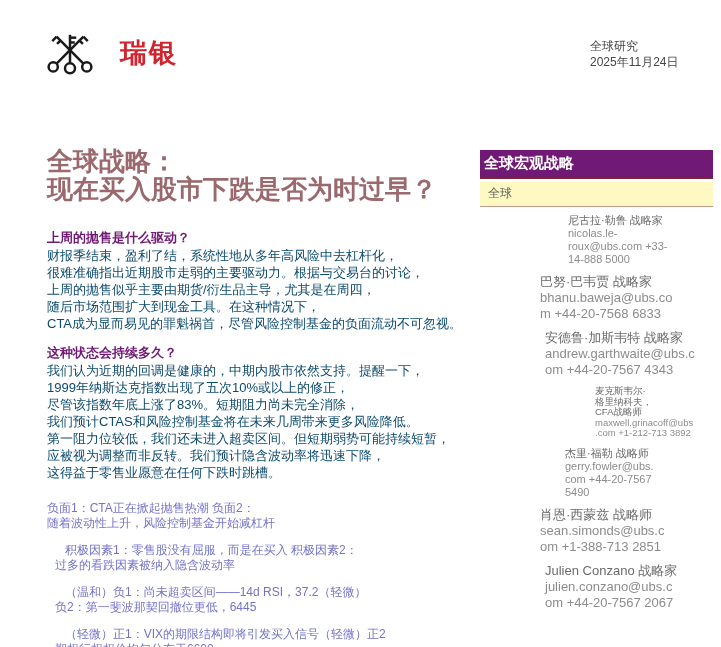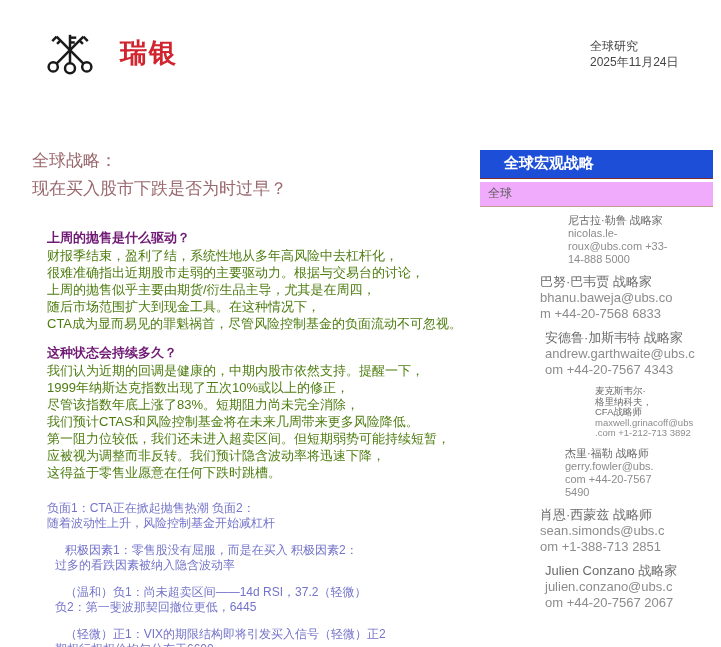--- a/index.html
+++ b/index.html
@@ -8,34 +8,34 @@
     position:relative; width:721px; height:647px; background:#fff;
     font-family:"Liberation Sans","DejaVu Sans",sans-serif; overflow:hidden;
   }
   
   .brand { position:absolute; left:45px; top:30px; display:flex; align-items:center; gap:25px; }
   .brand svg { display:block; }
   .brand-name { color:#d0242e; font-size:27px; font-weight:bold; letter-spacing:2px; }
   
   .doc-meta { position:absolute; left:590px; top:38px; font-size:12px; color:#454545; line-height:16px; }
   
-  .report-title { position:absolute; left:32px; top:147px; font-size:17px; font-weight:normal;
+  .report-title { position:absolute; left:47px; top:147px; font-size:26px; font-weight:bold;
                   color:#9a686d; line-height:28px; }
   
   .article { position:absolute; left:47px; top:229px; width:440px; }
   .section-heading { font-size:13px; font-weight:bold; color:#701a75; line-height:17px; margin-bottom:1px; }
-  .section-body { font-size:13px; color:#4d7c0f; line-height:17px; white-space:pre-line; margin-bottom:12px; }
+  .section-body { font-size:13px; color:#0c4a6e; line-height:17px; white-space:pre-line; margin-bottom:12px; }
   .highlights { margin-top:20px; }
   .highlight { font-size:12px; color:#7373c9; line-height:14.5px; white-space:pre-line; margin-bottom:13px; }
   .hl-indent { padding-left:8px; text-indent:10px; }
   
   .sidebar { position:absolute; left:480px; top:150px; width:233px; }
-  .sidebar-header { background:#1d4ed8; color:#ffffff; font-size:15px; font-weight:bold;
-                    padding:4px 8px 5px 24px; border-bottom:1px solid #7e2c2b; }
-  .sidebar-region { background:#f0abfc; color:#5d5d5d; font-size:12px; padding:3px 8px 4px 8px;
+  .sidebar-header { background:#701a75; color:#ffffff; font-size:15px; font-weight:bold;
+                    padding:4px 8px 5px 4px; border-bottom:1px solid #7e2c2b; }
+  .sidebar-region { background:#fef9c3; color:#5d5d5d; font-size:12px; padding:3px 8px 4px 8px;
                     margin-top:3px; border-bottom:1px solid #c09a8d; }
   .analysts { padding:7px 0 0 60px; }
   .analyst { margin-bottom:8px; }
   .a-name { color:#6b6b6b; white-space:pre-line; }
   .a-contact { color:#8c8c8c; white-space:pre-line; }
   .sz-lg { font-size:13px; line-height:16px; }
   .sz-md { font-size:11px; line-height:13px; }
   .sz-sm { font-size:9.5px; line-height:10.5px; }
   .ml-0 { margin-left:0; } .ml-5 { margin-left:5px; } .ml-25 { margin-left:25px; }
   .ml-28 { margin-left:28px; } .ml-55 { margin-left:55px; }

